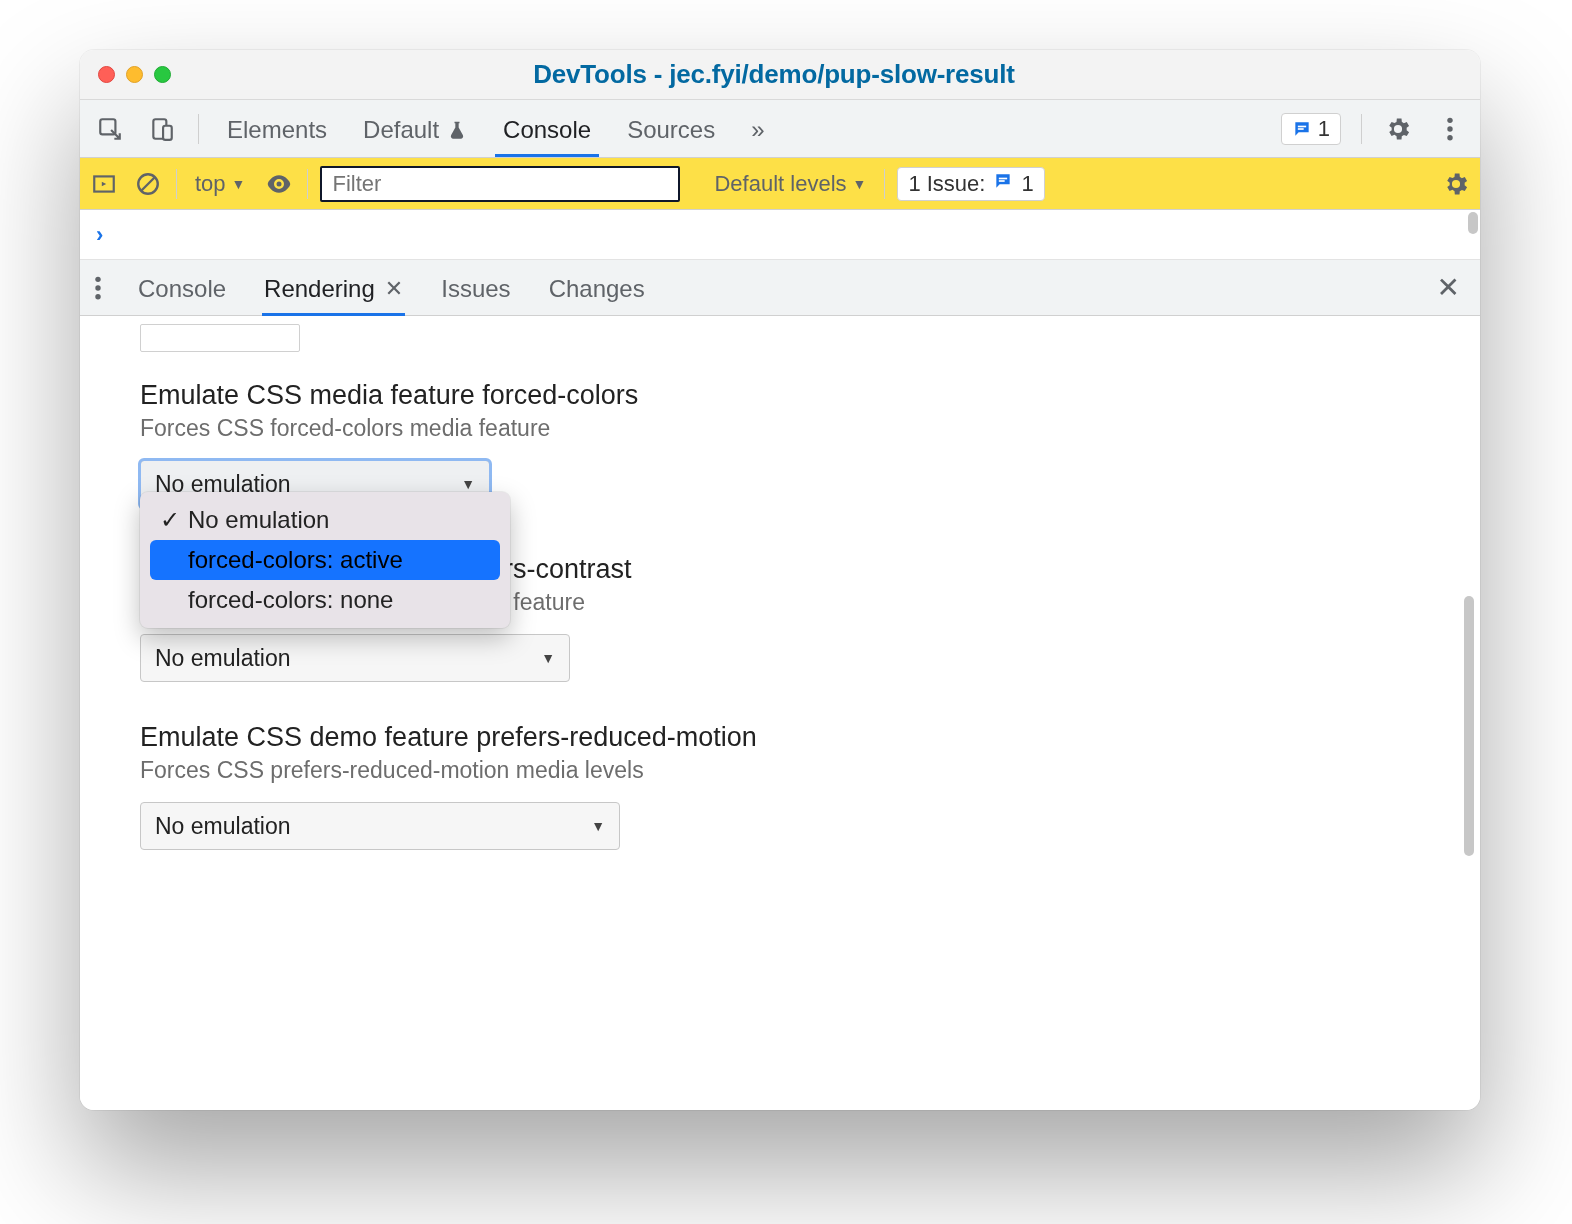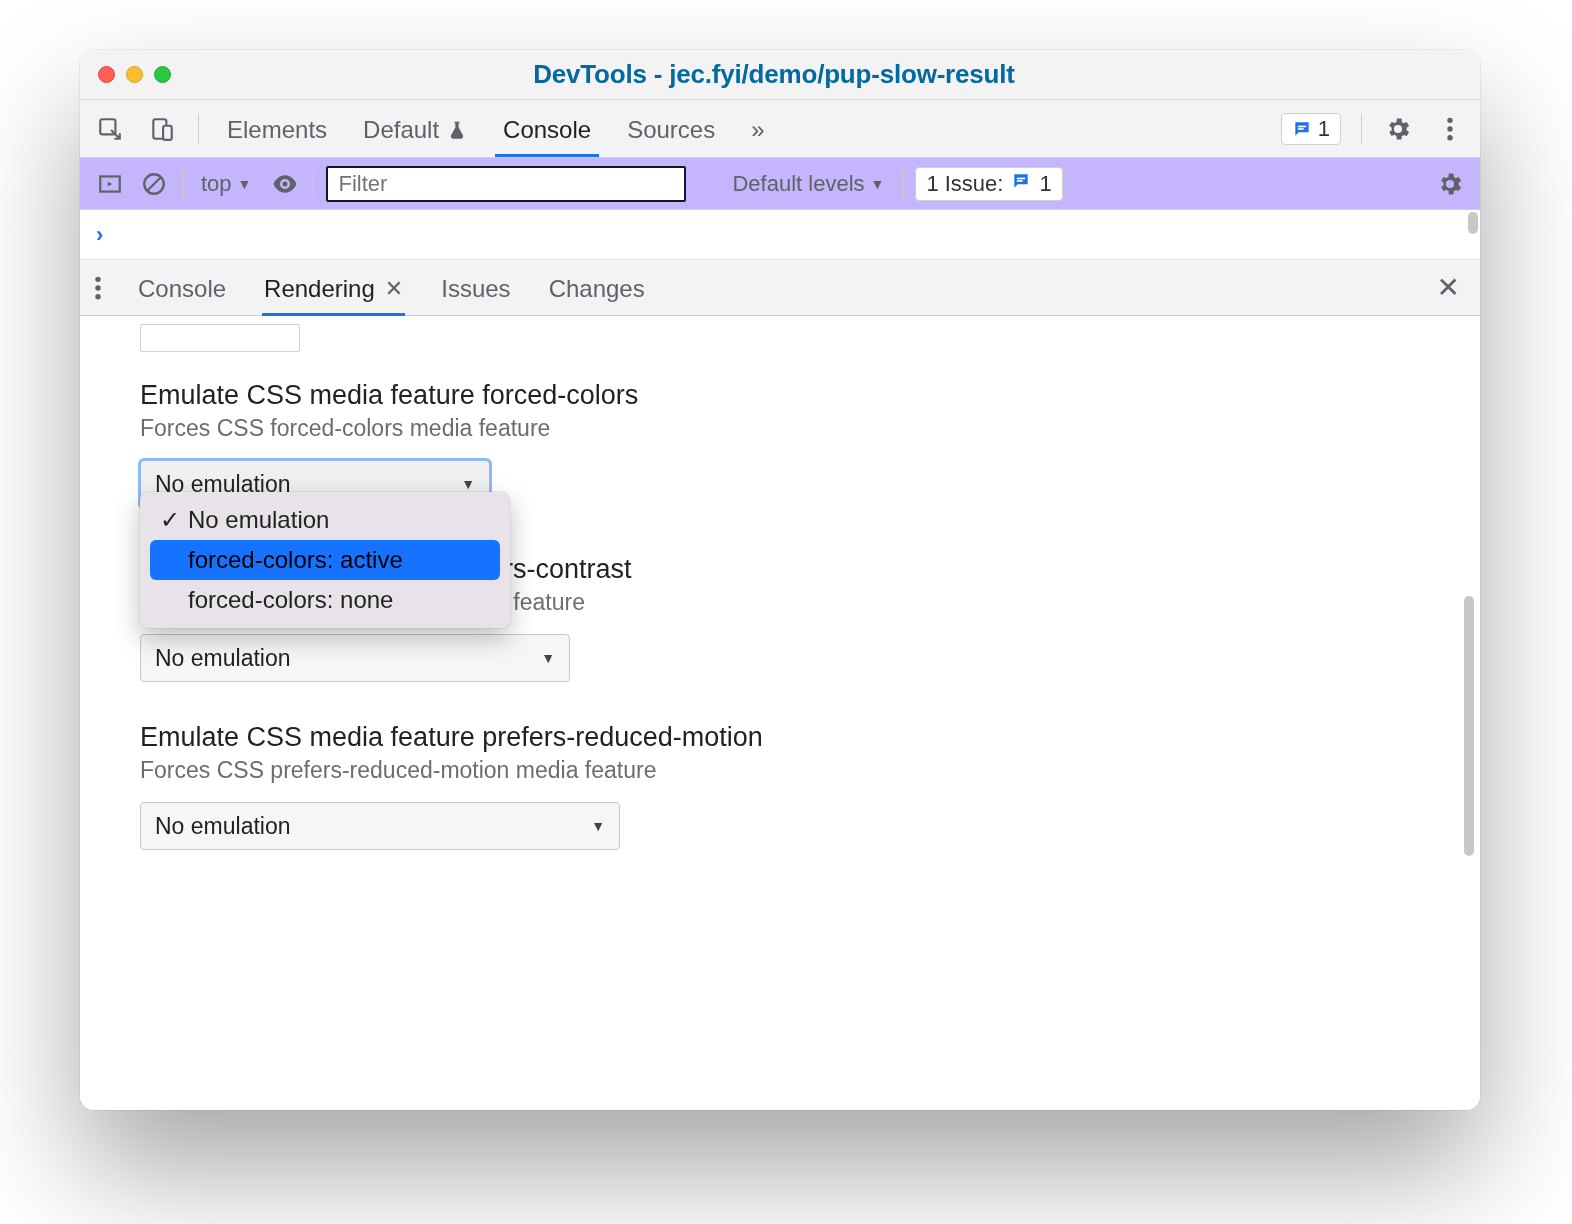--- a/index.html
+++ b/index.html
@@ -38,22 +38,22 @@
   .spacer { flex: 1; }
   .issue-pill {
     display: flex; align-items: center; gap: 6px; background: #fff; border: 1px solid #d0d0d0;
     border-radius: 4px; padding: 2px 10px; font-size: 22px; color: #333;
   }
   .chat-icon { width: 20px; height: 20px; }
   .gear { color: #666; }
 
   
   .console-toolbar {
-    height: 52px; background: #c4b5fd; border-bottom: 1px solid #d0d0d0;
-    display: flex; align-items: center; padding: 0 14px; gap: 12px;
+    height: 52px; background: #fde047; border-bottom: 1px solid #d0d0d0;
+    display: flex; align-items: center; padding: 0 8px; gap: 12px;
   }
   .select-like { display: flex; align-items: center; gap: 6px; color: #5f6368; font-size: 22px; padding: 2px 6px; }
   .filter-input {
     height: 36px; width: 360px; border: 2px solid #0f172a; background: #fff; border-radius: 2px;
     padding: 0 10px; font-size: 22px; color: #555;
   }
   .issue-box {
     display: flex; align-items: flex-start; gap: 8px; background: #fff; border: 1px solid #d0d0d0;
     border-radius: 4px; padding: 3px 10px; font-size: 22px; color: #333;
   }
@@ -183,21 +183,21 @@
       <span style="font-size:14px;">▼</span>
     </div>
     <span class="iconbtn">
       <svg width="30" height="30" viewBox="0 0 24 24" fill="#5f6368">
           <path d="M12 5c-5 0-9 5-9 7s4 7 9 7 9-5 9-7-4-7-9-7zm0 11a4 4 0 1 1 4-4 4 4 0 0 1-4 4z"></path>
           <circle cx="12" cy="12" r="2" fill="#5f6368"></circle>
         </svg>
     </span>
     <div class="vdiv"></div>
     <input class="filter-input" placeholder="Filter" style="">
-    <div class="select-like" style="margin-left:28px;">
+    <div class="select-like" style="margin-left:16px;">
       <span>Default levels</span>
       <span style="font-size:14px;">▼</span>
     </div>
     <div class="vdiv"></div>
     <div class="issue-box">
       <span>1 Issue:</span>
       <svg class="chat-icon" viewBox="0 0 24 24" fill="#1a73e8">
           <path d="M4 4h16v12H8l-4 4V4z"></path>
           <rect x="7" y="8" width="10" height="2" fill="#fff"></rect>
           <rect x="7" y="11" width="7" height="2" fill="#fff"></rect>
@@ -254,22 +254,22 @@
       <div class="sec-sub" style="margin-left:280px;">
         <span style="color:#6d6d6d;">st media feature</span>
       </div>
       <div class="dropdown" style="width:430px;">
         <span>No emulation</span>
         <span class="tri">▼</span>
       </div>
     </div>
 
     <div class="section" style="margin-top:40px;">
-      <div class="sec-title">Emulate CSS media feature prefers-reduced-motion</div>
-      <div class="sec-sub">Forces CSS prefers-reduced-motion media feature</div>
+      <div class="sec-title">Emulate CSS demo feature prefers-reduced-motion</div>
+      <div class="sec-sub">Forces CSS prefers-reduced-motion media levels</div>
       <div class="dropdown" style="width:480px;">
         <span>No emulation</span>
         <span class="tri">▼</span>
       </div>
     </div>
 
     <div class="menu" style="left:60px; top:176px;">
       <div class="menu-item">
         <span class="check">✓</span>
         <span>No emulation</span>

